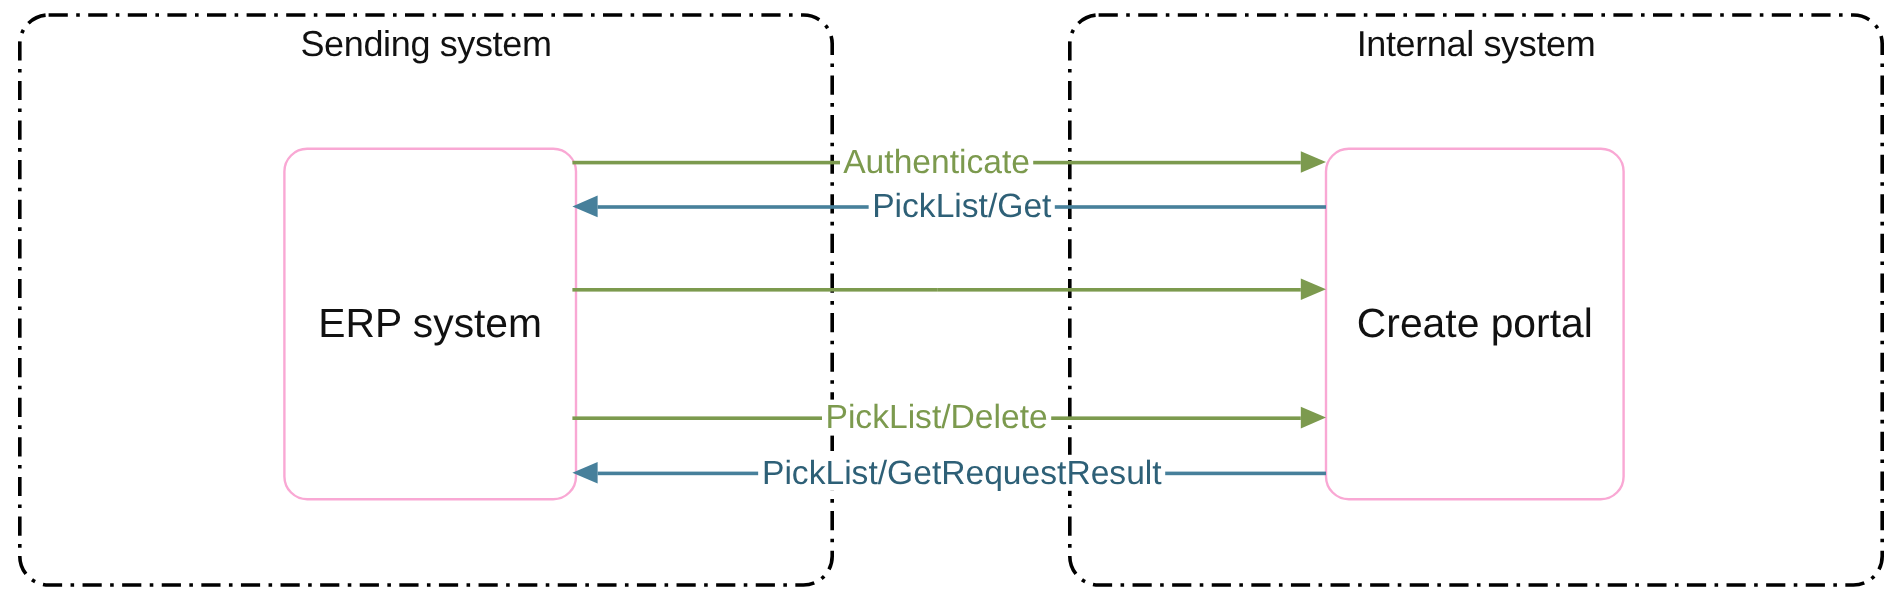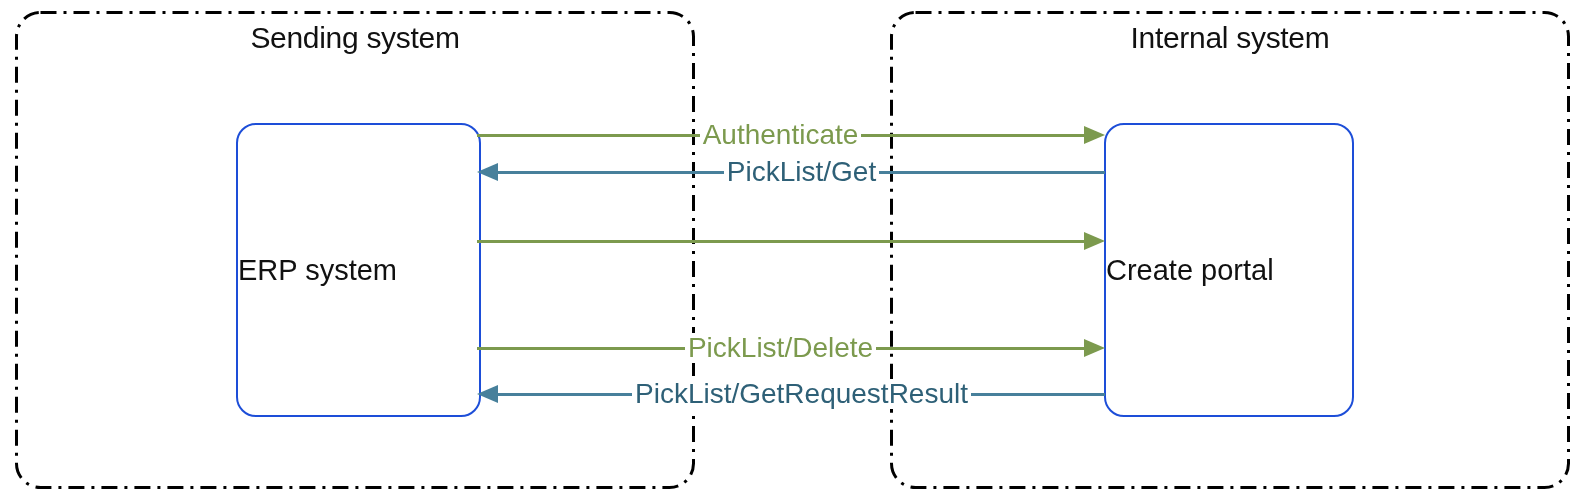--- a/index.html
+++ b/index.html
@@ -24,26 +24,26 @@
     text-align: center;
     font-size: 30px;
     color: #111111;
     letter-spacing: -0.3px;
   }
   .title-left  { left: 15px;  width: 680px; }
   .title-right { left: 890px; width: 680px; }
   .node {
     position: absolute;
     background: #ffffff;
-    border: 2px solid #1d4ed8;
+    border: 2px solid #f9a8d4;
     border-radius: 20px;
     display: flex;
     align-items: center;
-    justify-content: flex-start;
-    font-size: 29px;
+    justify-content: center;
+    font-size: 34px;
     color: #111111;
   }
   .node-erp   { left: 236px;  top: 123px; width: 241px; height: 290px; }
   .node-admin { left: 1104px; top: 123px; width: 246px; height: 290px; }
   .msg {
     position: absolute;
     left: 477px;
     width: 628px;
     height: 36px;
     display: flex;

